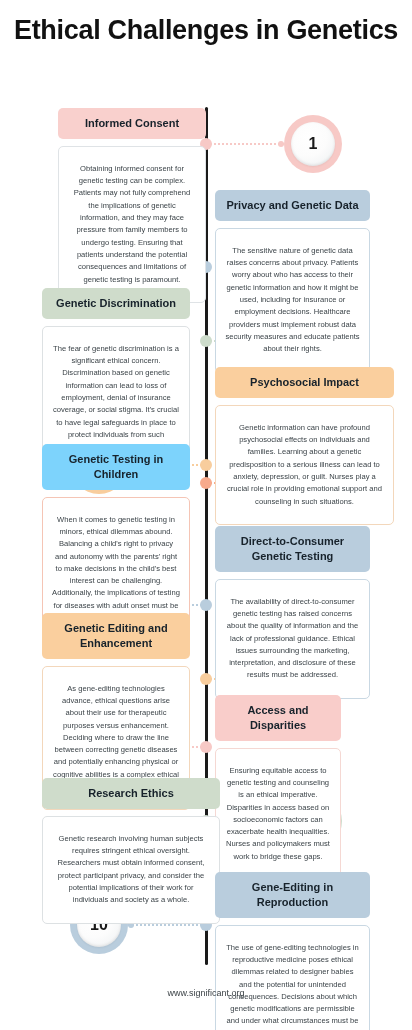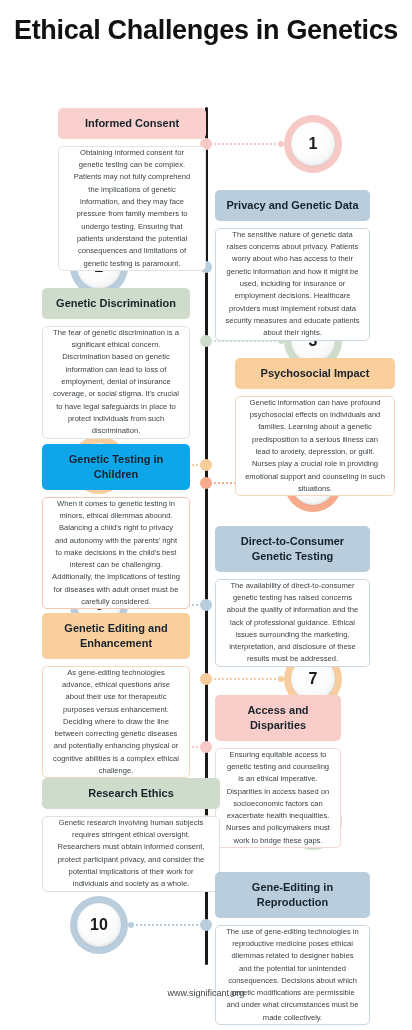--- a/index.html
+++ b/index.html
@@ -108,21 +108,21 @@
     font-size: 11px;
     font-weight: bold;
     line-height: 1.35;
     color: #17222b;
   }
   .card-body {
     margin-top: 7px;
     border-radius: 5px;
     border: 1px solid #d9dde0;
     background: #ffffff;
-    padding: 0 9px;
+    padding: 16px 9px;
     text-align: center;
     font-size: 7.6px;
     line-height: 1.62;
     color: #3b4348;
   }
 
   
   .footer {
     position: absolute;
     top: 988px;
@@ -230,26 +230,26 @@
         <div class="card-body" style="border-color: rgb(223, 227, 230);">Obtaining informed consent for genetic testing can be complex. Patients may not fully comprehend the implications of genetic information, and they may face pressure from family members to undergo testing. Ensuring that patients understand the potential consequences and limitations of genetic testing is paramount.</div>
       </div>
       <div class="card" style="top: 190px; left: 215px; width: 155px;">
         <div class="card-header" style="background: rgb(185, 205, 221);">Privacy and Genetic Data</div>
         <div class="card-body" style="border-color: rgb(201, 216, 227);">The sensitive nature of genetic data raises concerns about privacy. Patients worry about who has access to their genetic information and how it might be used, including for insurance or employment decisions. Healthcare providers must implement robust data security measures and educate patients about their rights.</div>
       </div>
       <div class="card" style="top: 276px; left: 42px; width: 148px;">
         <div class="card-header" style="background: rgb(207, 220, 203); margin-top: 12px;">Genetic Discrimination</div>
         <div class="card-body" style="border-color: rgb(221, 225, 227);">The fear of genetic discrimination is a significant ethical concern. Discrimination based on genetic information can lead to loss of employment, denial of insurance coverage, or social stigma. It's crucial to have legal safeguards in place to protect individuals from such discrimination.</div>
       </div>
-      <div class="card" style="top: 358px; left: 215px; width: 160px; margin-left: 20px;">
+      <div class="card" style="top: 367px; left: 215px; width: 179px;">
         <div class="card-header" style="background: rgb(250, 207, 158);">Psychosocial Impact</div>
         <div class="card-body" style="border-color: rgb(243, 215, 187);">Genetic information can have profound psychosocial effects on individuals and families. Learning about a genetic predisposition to a serious illness can lead to anxiety, depression, or guilt. Nurses play a crucial role in providing emotional support and counseling in such situations.</div>
       </div>
       <div class="card" style="top: 444px; left: 42px; width: 148px;">
-        <div class="card-header" style="background: #0ea5e9;">Genetic Testing in Children</div>
+        <div class="card-header" style="background: #7dd3fc;">Genetic Testing in Children</div>
         <div class="card-body" style="border-color: rgb(245, 197, 181);">When it comes to genetic testing in minors, ethical dilemmas abound. Balancing a child's right to privacy and autonomy with the parents' right to make decisions in the child's best interest can be challenging. Additionally, the implications of testing for diseases with adult onset must be carefully considered.</div>
       </div>
       <div class="card" style="top: 526px; left: 215px; width: 155px;">
         <div class="card-header" style="background: rgb(185, 205, 221);">Direct-to-Consumer Genetic Testing</div>
         <div class="card-body" style="border-color: rgb(201, 216, 227);">The availability of direct-to-consumer genetic testing has raised concerns about the quality of information and the lack of professional guidance. Ethical issues surrounding the marketing, interpretation, and disclosure of these results must be addressed.</div>
       </div>
       <div class="card" style="top: 613px; left: 42px; width: 148px;">
         <div class="card-header" style="background: rgb(250, 207, 158);">Genetic Editing and Enhancement</div>
         <div class="card-body" style="border-color: rgb(243, 215, 187);">As gene-editing technologies advance, ethical questions arise about their use for therapeutic purposes versus enhancement. Deciding where to draw the line between correcting genetic diseases and potentially enhancing physical or cognitive abilities is a complex ethical challenge.</div>
       </div>

